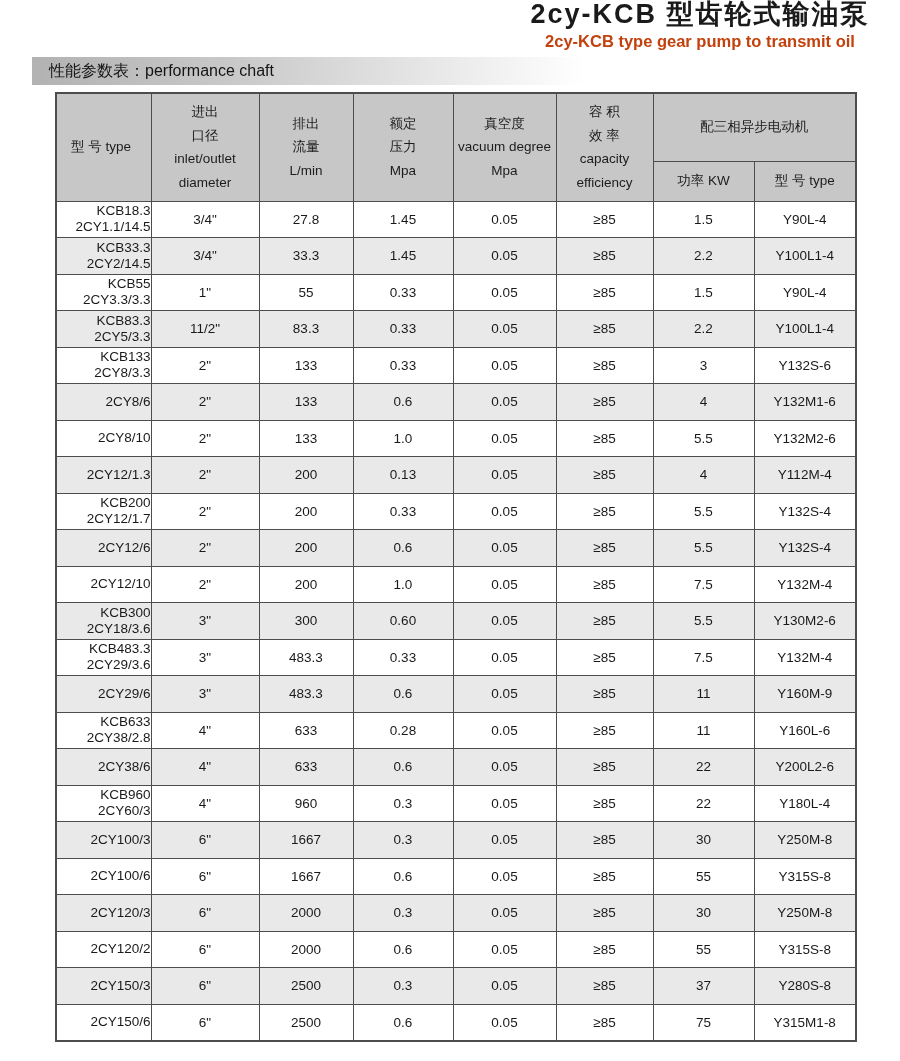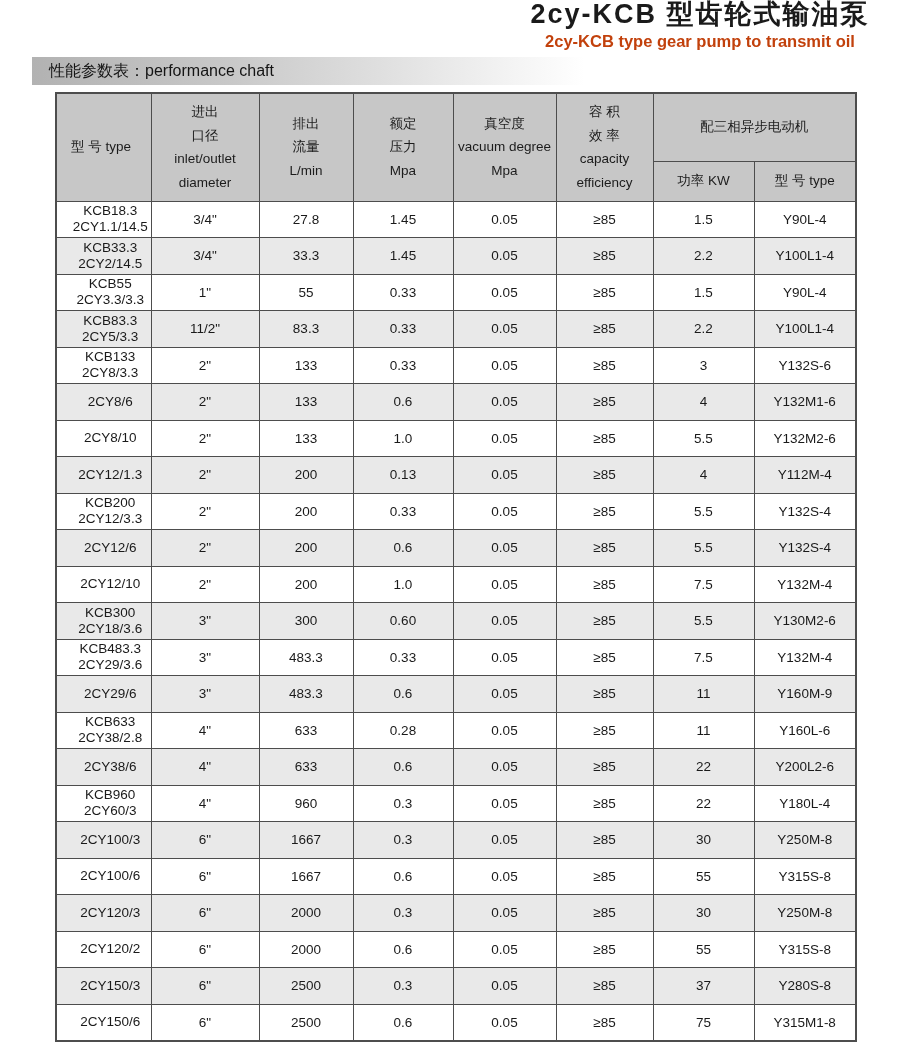--- a/index.html
+++ b/index.html
@@ -79,21 +79,21 @@
   .spec-table thead tr.h-sub { height: 40px; }
   .spec-table th.model-h {
     text-align: left;
     padding-left: 14px;
     line-height: 1.2;
   }
   .spec-table tbody tr { height: 36.5px; background: #ffffff; }
   .spec-table tbody tr:nth-child(even) { background: #e9e9e9; }
   .spec-table tbody td { color: #1a1a1a; }
   .spec-table td.model-cell {
-    text-align: center;
+    text-align: right;
     padding-left: 13px;
     white-space: pre-line;
     line-height: 1.2;
   }
 </style>
 </head>
 <body>
 
 <div class="page">
 
@@ -225,21 +225,21 @@
           <td>2"</td>
           <td>200</td>
           <td>0.13</td>
           <td>0.05</td>
           <td>≥85</td>
           <td>4</td>
           <td>Y112M-4</td>
         </tr>
         <tr>
           <td class="model-cell">KCB200
-2CY12/3.3</td>
+2CY12/1.7</td>
           <td>2"</td>
           <td>200</td>
           <td>0.33</td>
           <td>0.05</td>
           <td>≥85</td>
           <td>5.5</td>
           <td>Y132S-4</td>
         </tr>
         <tr>
           <td class="model-cell">2CY12/6</td>

